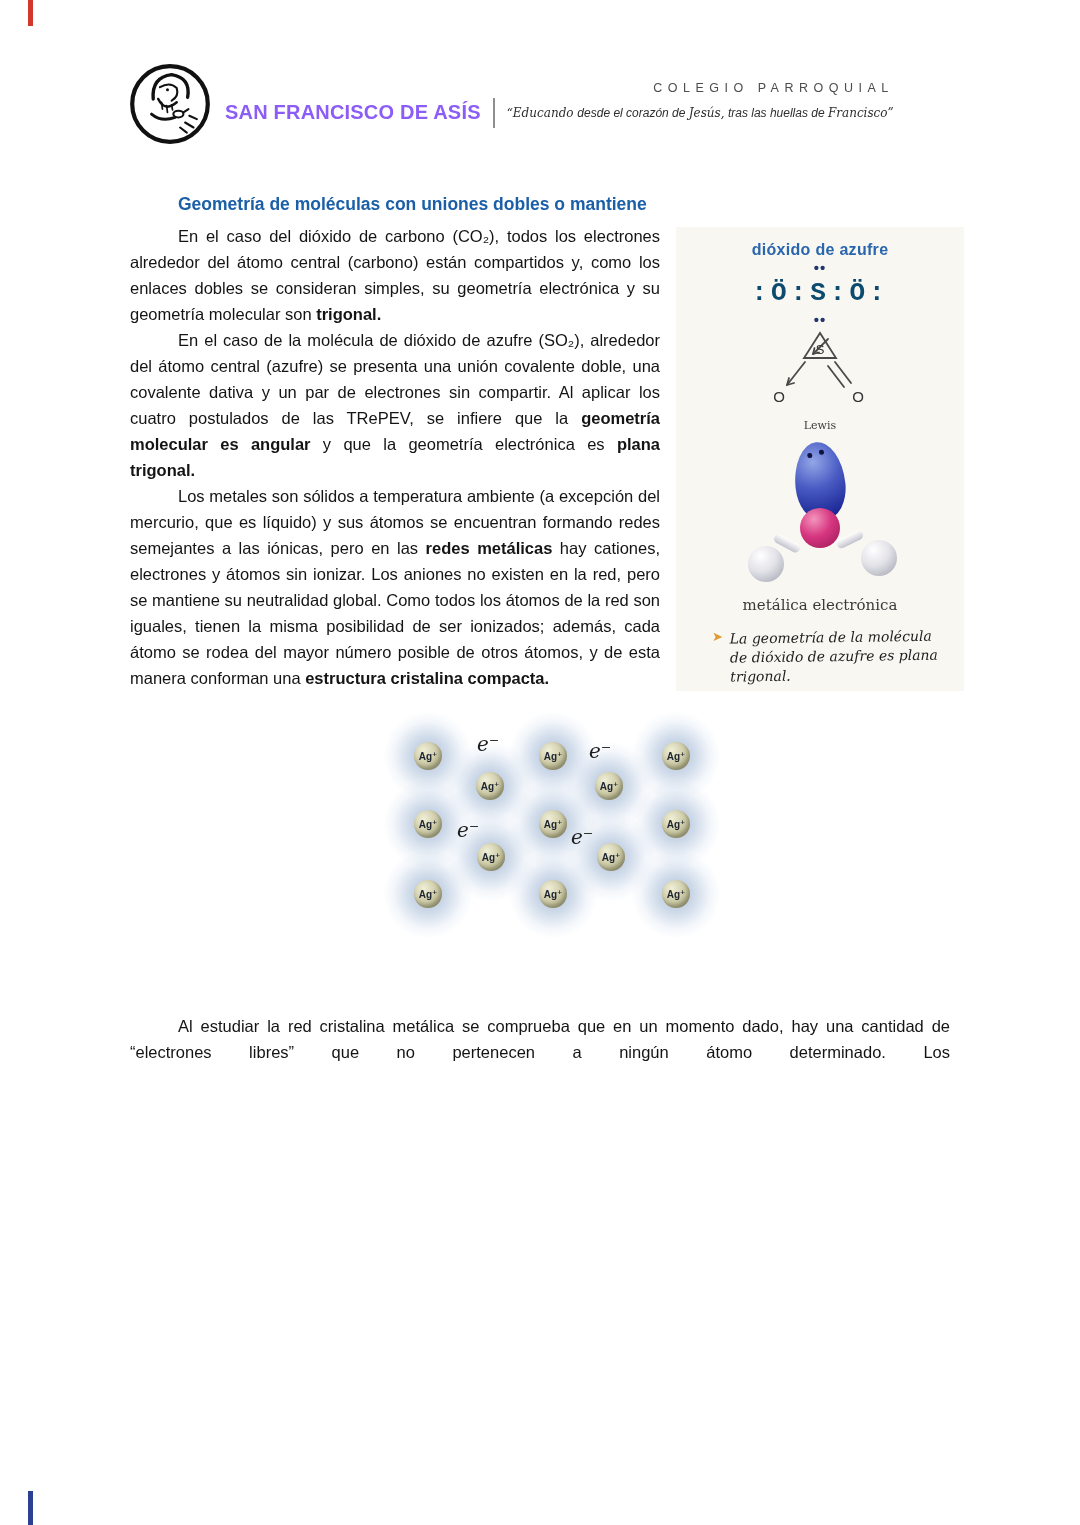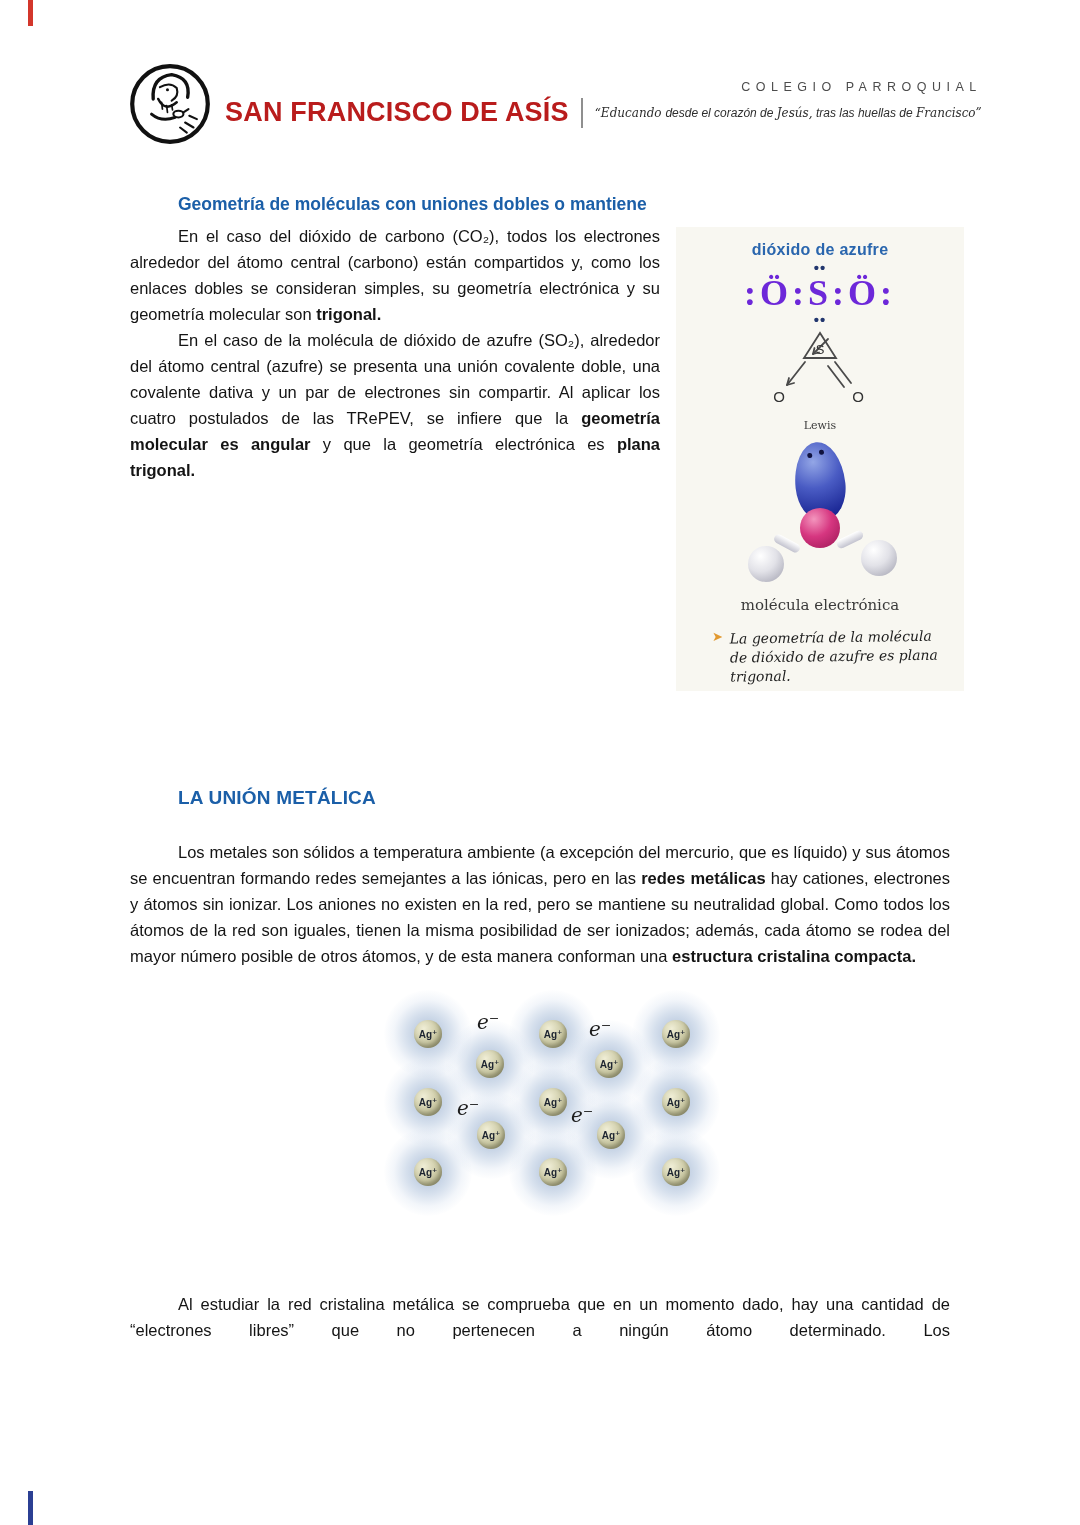--- a/index.html
+++ b/index.html
@@ -10,42 +10,42 @@
   .edge-mark{position:absolute;left:28px;width:5px;}
   .edge-mark.top{top:0;height:26px;background:#d3362b;}
   .edge-mark.bottom{bottom:0;height:34px;background:#2b3f93;}
 
   
   .hdr{display:flex;align-items:center;gap:13px;padding:62px 0 0 128px;}
   .logo svg{width:84px;height:84px;display:block;}
   .hdr-text{display:flex;flex-direction:column;text-align:right;}
   .hdr-line1{font-size:12.5px;letter-spacing:5.5px;color:#4c4c4c;margin-bottom:3px;}
   .hdr-row{display:flex;align-items:center;}
-  .hdr-line2{font-size:27px;font-weight:800;color:#b91c1c;letter-spacing:.2px;white-space:nowrap;}
+  .hdr-line2{font-size:20px;font-weight:800;color:#8b5cf6;letter-spacing:.2px;white-space:nowrap;}
   .hdr-divider{width:2px;height:30px;background:#8f8f8f;margin:0 12px;flex:0 0 auto;}
   .hdr-quote{font-size:12px;font-style:italic;color:#2e2e2e;white-space:nowrap;}
   .sf{font-family:"DejaVu Serif",serif;}
   .b{font-weight:700;}
   .i{font-style:italic;}
 
   
   .content{margin:0 130px;}
   .h-blue{color:#1b5fa8;margin:0;}
   .h1a{font-size:17.5px;margin:48px 0 8px 48px;}
   .h2a{font-size:19px;margin:0 0 30px 48px;clear:both;padding-top:84px;letter-spacing:.2px;}
   .para{font-size:16.5px;line-height:26px;text-align:justify;margin:0;}
   .ind{text-indent:48px;}
   .last-just{text-align-last:justify;}
   .p-final{margin-top:76px;}
 
   
   .fig-so2{float:right;width:268px;margin:4px -14px 12px 16px;background:#f8f7f1;padding:14px 10px 0;}
   .fig-title{text-align:center;color:#2a66ae;font-weight:700;font-size:16px;letter-spacing:.3px;margin-bottom:12px;}
   .lewis{position:relative;text-align:center;height:54px;margin-bottom:2px;}
-  .lewis-row{font-family:Liberation Serif, serif;font-size:36px;line-height:44px;font-weight:700;letter-spacing:4px;color:#6d28d9;}
+  .lewis-row{font-family:Liberation Mono, monospace;font-size:26px;line-height:44px;font-weight:700;letter-spacing:4px;color:#0c4a6e;}
   .lewis-dots{position:absolute;left:50%;transform:translateX(-50%);font-size:15px;letter-spacing:1px;color:#22366e;font-weight:700;}
   .lewis-dots.above{top:-12px;}
   .lewis-dots.below{top:40px;}
   .lewis-draw{display:block;margin:2px auto 0;}
   .fig-sub{text-align:center;font-family:"DejaVu Serif",serif;font-size:11px;color:#3a3a3a;}
 
   .model{position:relative;width:210px;height:150px;margin:10px auto 4px;}
   .lobe{position:absolute;left:80px;top:0;width:50px;height:78px;
         border-radius:50% 50% 46% 46% / 56% 56% 44% 44%;
         background:radial-gradient(circle at 40% 25%,#93a6e6 0%,#4a5cc4 40%,#1a2694 85%);
@@ -148,32 +148,31 @@
         <div class="lobe">
           <span class="eye e1"></span>
           <span class="eye e2"></span>
         </div>
         <div class="stick s-left"></div>
         <div class="stick s-right"></div>
         <div class="sphere pink"></div>
         <div class="sphere white wl"></div>
         <div class="sphere white wr"></div>
       </div>
-      <div class="fig-sub model-label">molécula electrónica</div>
+      <div class="fig-sub model-label">metálica electrónica</div>
 
       <div class="fig-caption">
         <span class="cap-arrow">➤</span>
         <span class="cap-text">La geometría de la molécula de dióxido de azufre es plana trigonal.</span>
       </div>
     </aside>
 
     <p class="para ind"><span>En el caso del dióxido de carbono (CO₂), todos los electrones alrededor del átomo central (carbono) están compartidos y, como los enlaces dobles se consideran simples, su geometría electrónica y su geometría molecular son </span><span class="b">trigonal.</span></p>
     <p class="para ind"><span>En el caso de la molécula de dióxido de azufre (SO₂), alrededor del átomo central (azufre) se presenta una unión covalente doble, una covalente dativa y un par de electrones sin compartir. Al aplicar los cuatro postulados de las TRePEV, se infiere que la </span><span class="b">geometría molecular es angular</span><span> y que la geometría electrónica es </span><span class="b">plana trigonal.</span></p>
 
-    <h2 class="h-blue h2a">LA UNIÓN METÁLICA</h2>
     <p class="para ind"><span>Los metales son sólidos a temperatura ambiente (a excepción del mercurio, que es líquido) y sus átomos se encuentran formando redes semejantes a las iónicas, pero en las </span><span class="b">redes metálicas</span><span> hay cationes, electrones y átomos sin ionizar. Los aniones no existen en la red, pero se mantiene su neutralidad global. Como todos los átomos de la red son iguales, tienen la misma posibilidad de ser ionizados; además, cada átomo se rodea del mayor número posible de otros átomos, y de esta manera conforman una </span><span class="b">estructura cristalina compacta.</span></p>
 
     <div class="lattice-wrap">
       <div class="lattice">
           <div class="halo" style="left: -2px; top: -7px;"></div>
           <div class="halo" style="left: 123px; top: -7px;"></div>
           <div class="halo" style="left: 246px; top: -7px;"></div>
           <div class="halo" style="left: 60px; top: 23px;"></div>
           <div class="halo" style="left: 179px; top: 23px;"></div>
           <div class="halo" style="left: -2px; top: 61px;"></div>

